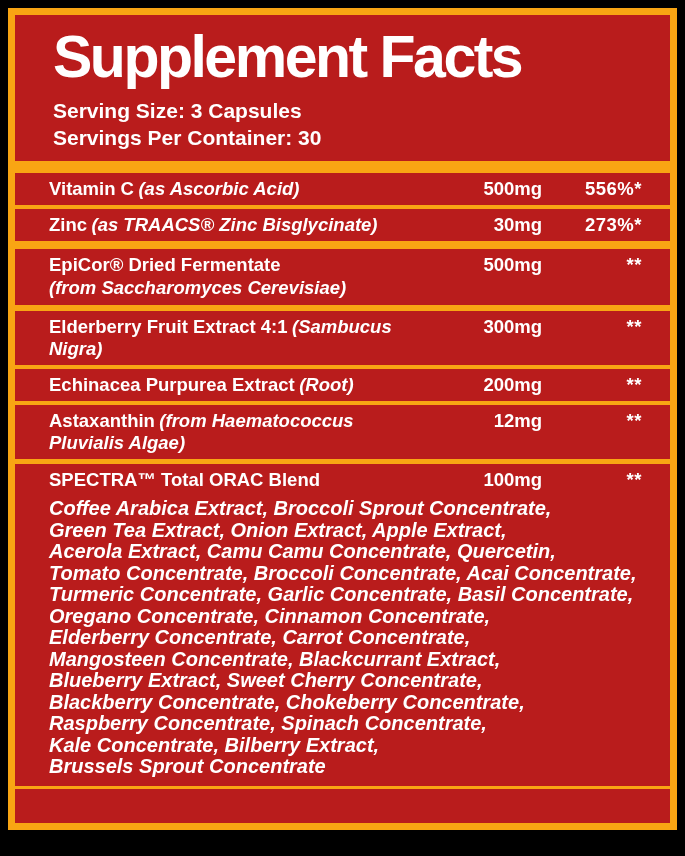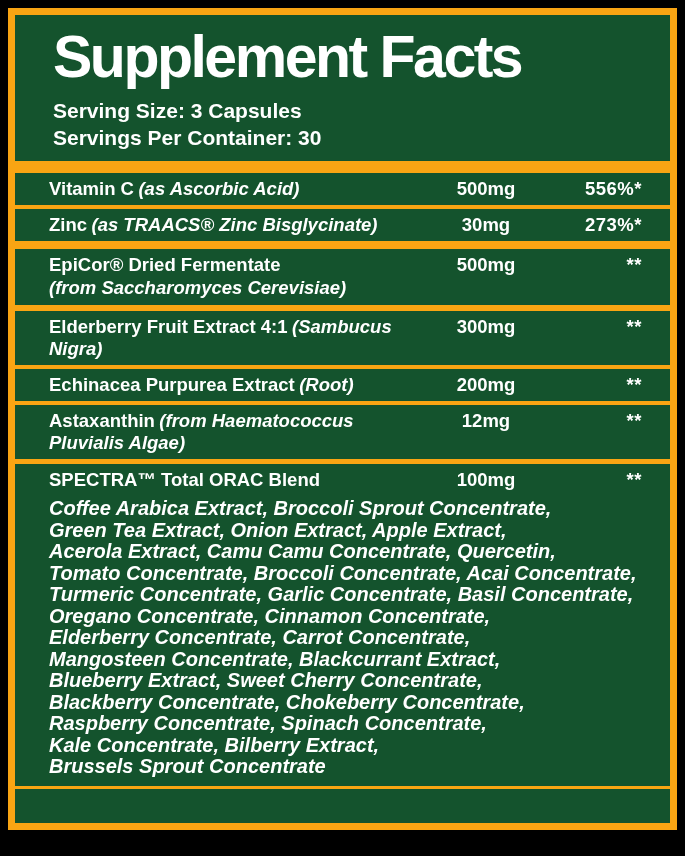--- a/index.html
+++ b/index.html
@@ -11,21 +11,21 @@
     -webkit-font-smoothing:antialiased;
   }
   .page{width:685px;height:856px;position:relative;background:#000;}
   
   .frame{
     margin:8px 8px 0 8px;
     background:#F9A513;
     padding:7px;
     box-sizing:border-box;
   }
-  .sec{background:#14532d;}
+  .sec{background:#b91c1c;}
   .spacer{width:100%;}
   .h3{height:3px;} .h4{height:4px;} .h5{height:5px;}
   .h6{height:6px;} .h8{height:8px;} .h9{height:9px;}
 
   
   .sec-title{padding:10px 20px 10px 38px;}
   .title{
     font-size:59px;line-height:64px;font-weight:bold;
     letter-spacing:-2.5px;margin:0 0 8px 0;white-space:nowrap;
   }
@@ -39,21 +39,21 @@
     align-items:start;
     column-gap:4px;
   }
   .sec-colhead .row{padding-top:3px;padding-bottom:3px;}
   .colhead-amount,.colhead-dv{
     font-size:19px;font-weight:bold;text-align:right;line-height:22px;
   }
   .rname{font-size:18.5px;line-height:22px;font-weight:bold;}
   .rital{font-style:italic;}
   .rsub{font-size:18.5px;line-height:24px;font-weight:bold;font-style:italic;}
-  .amt{font-size:18.5px;line-height:22px;font-weight:bold;text-align:center;}
+  .amt{font-size:18.5px;line-height:22px;font-weight:bold;text-align:right;}
   .dv{font-size:18.5px;line-height:22px;font-weight:bold;text-align:right;letter-spacing:0.5px;}
   .rowpad{padding-top:5px;padding-bottom:5px;}
   .epicor .row{}
 
   
   .blend{
     font-size:20px;line-height:21.5px;font-weight:bold;font-style:italic;
     white-space:pre-line;
     padding:2px 28px 8px 34px;
   }

